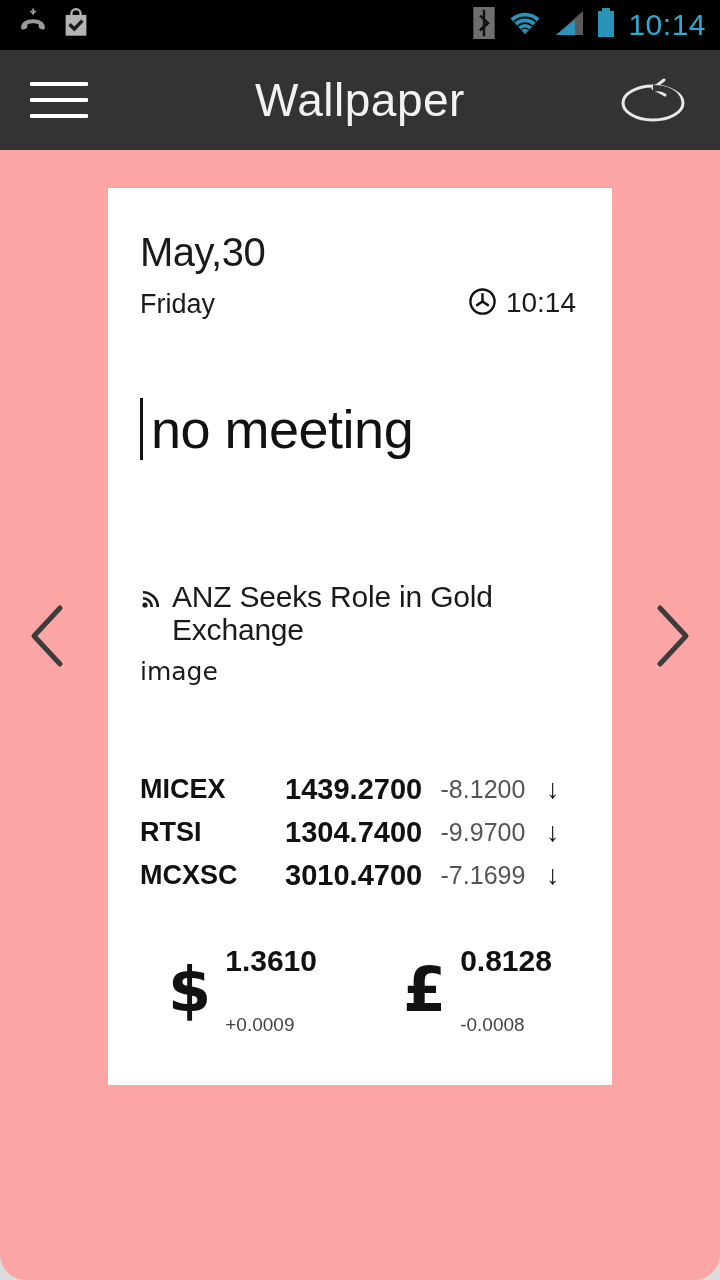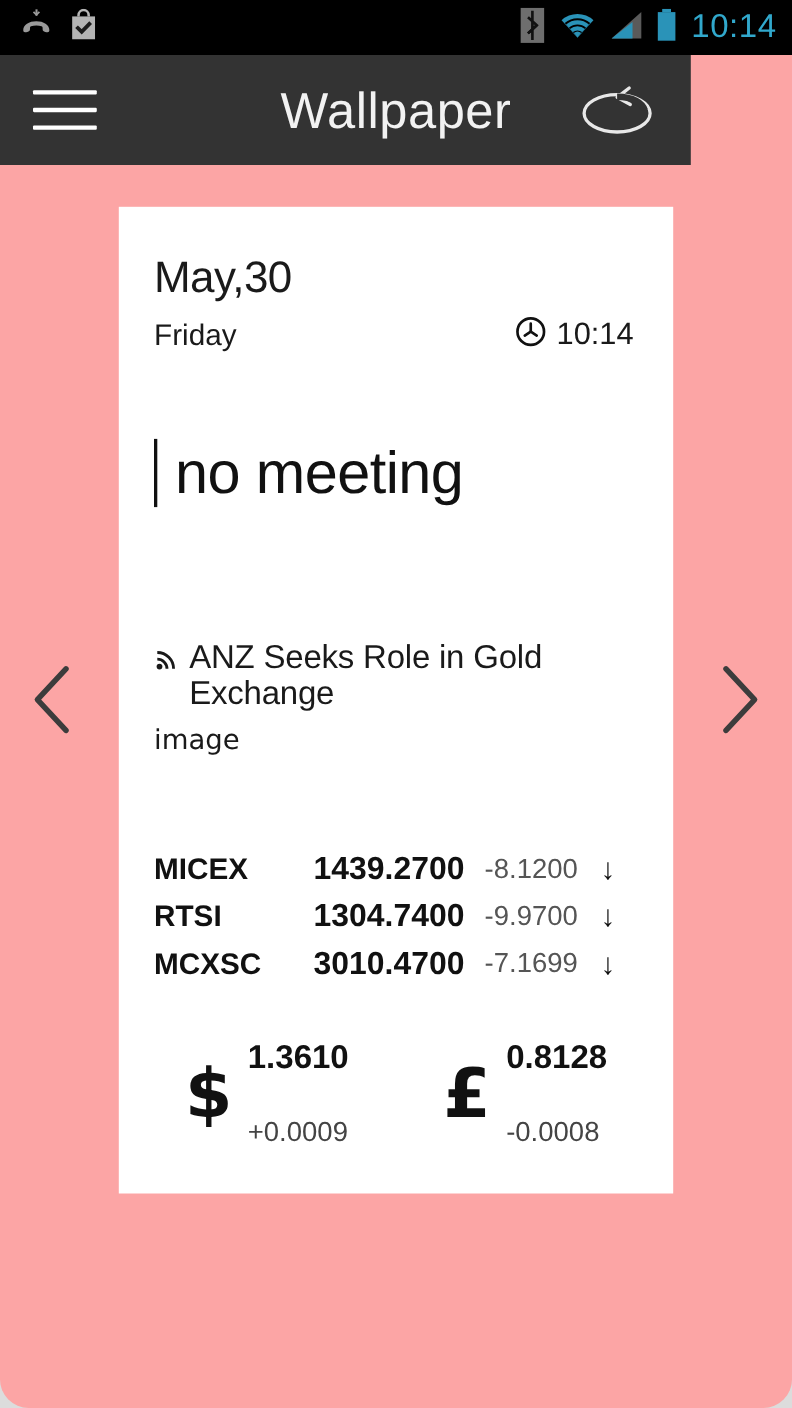--- a/index.html
+++ b/index.html
@@ -15,21 +15,21 @@
   .statusbar{
     position:absolute; top:0; left:0; width:720px; height:50px;
     background:#000; display:flex; align-items:center;
   }
   .sb-left{ display:flex; align-items:center; gap:14px; padding-left:18px; }
   .sb-right{ margin-left:auto; display:flex; align-items:center; gap:12px; padding-right:14px; }
   .sb-time{ color:#31a8cc; font-size:30px; letter-spacing:0.5px; font-weight:400; }
 
   
   .actionbar{
-    position:absolute; top:50px; left:0; width:628px; height:100px;
+    position:absolute; top:50px; left:0; width:720px; height:100px;
     background:#333333; display:flex; align-items:center;
   }
   .hamburger{ width:58px; height:36px; margin-left:30px; display:flex;
     flex-direction:column; justify-content:space-between; cursor:pointer; }
   .hamburger span{ display:block; height:4px; background:#fff; border-radius:1px; width:100%; }
   .ab-title{
     position:absolute; left:0; width:720px; text-align:center;
     color:#f2f2f2; font-size:46px; font-weight:300; letter-spacing:0.5px;
     pointer-events:none;
   }
@@ -56,21 +56,21 @@
   }
   .date-row{
     display:flex; align-items:flex-end; justify-content:space-between;
     margin-top:14px; padding-right:4px;
   }
   .weekday{ font-size:27px; color:#1a1a1a; font-weight:400; }
   .timebox{ display:flex; align-items:center; gap:9px; }
   .timebox .t{ font-size:28px; color:#1a1a1a; }
 
   .meeting{
-    margin-top:78px; display:flex; align-items:center; gap:16px;
+    margin-top:78px; display:flex; align-items:center; gap:8px;
   }
   .meeting .bar{ width:3px; height:62px; background:#111; }
   .meeting .txt{ font-size:54px; color:#111; font-weight:400; letter-spacing:-0.5px; }
 
   .news{ margin-top:120px; }
   .news-line{ display:flex; align-items:flex-start; gap:8px; }
   .news-title{
     font-size:30px; color:#1a1a1a; line-height:1.12; font-weight:400;
     letter-spacing:-0.2px;
   }
@@ -89,21 +89,21 @@
 
   
   .currencies{
     margin-top:46px; display:flex; justify-content:center; gap:86px;
   }
   .cur{ display:flex; align-items:center; gap:14px; }
   .cur-sym{ font-size:62px; font-weight:bold; color:#111; line-height:1;
     font-family:"DejaVu Sans", sans-serif; }
   .cur-vals{ display:flex; flex-direction:column;gap:36px; }
   .cur-rate{ font-size:30px; font-weight:bold; color:#111; line-height:1.18; }
-  .cur-delta{ font-size:25px; color:#444; line-height:1.18; }
+  .cur-delta{ font-size:19px; color:#444; line-height:1.18; }
 </style>
 </head>
 <body>
 
 <div class="phone">
 
   <div class="statusbar">
     <div class="sb-left">
 
       <span>

